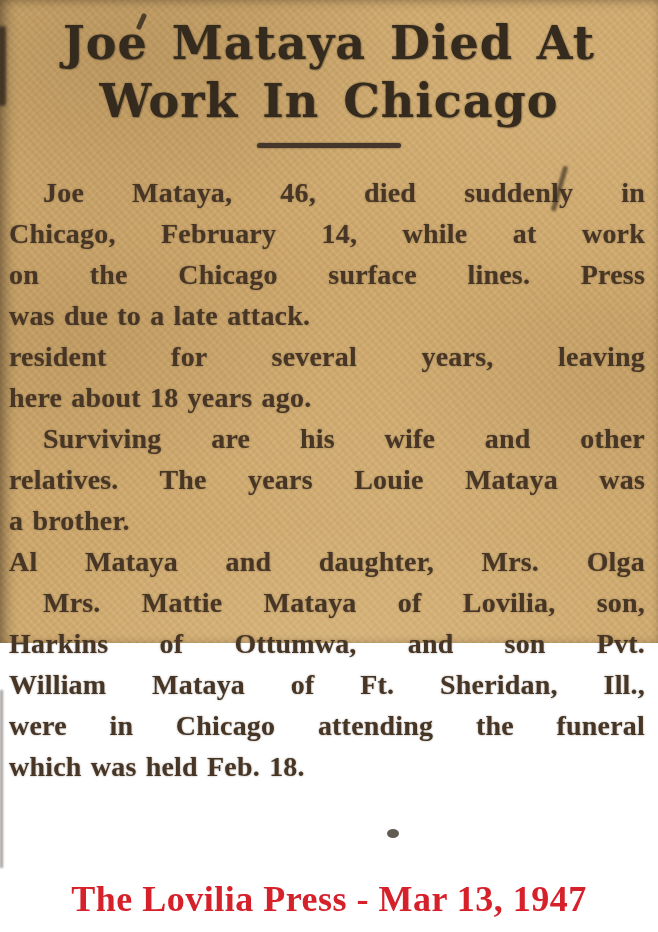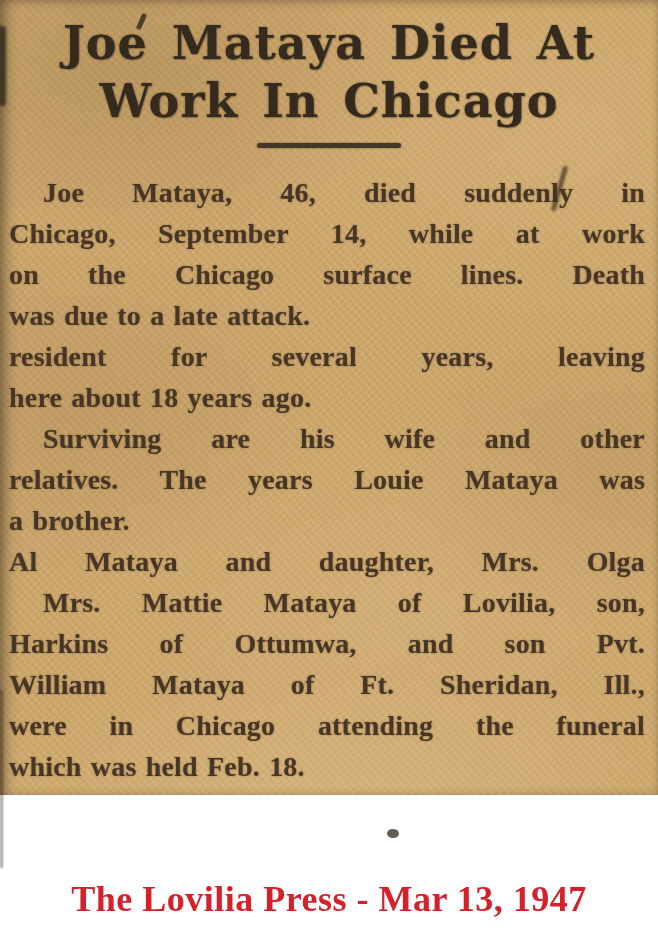--- a/index.html
+++ b/index.html
@@ -11,21 +11,21 @@
     overflow: hidden;
     background: #ffffff;
     font-family: "Liberation Serif", serif;
   }
 
   
   .clipping {
     position: absolute;
     left: 0; top: 0;
     width: 658px;
-    height: 795px;
+    height: 643px;
     background-color: #cda76c;
     background-image:
       radial-gradient(ellipse 420px 260px at 18% 8%,  rgba(122, 92, 50, 0.22), rgba(122,92,50,0) 70%),
       radial-gradient(ellipse 500px 300px at 85% 18%, rgba(233, 205, 150, 0.20), rgba(233,205,150,0) 70%),
       radial-gradient(ellipse 380px 240px at 10% 52%, rgba(120, 90, 48, 0.14), rgba(120,90,48,0) 70%),
       radial-gradient(ellipse 520px 320px at 60% 78%, rgba(236, 210, 156, 0.18), rgba(236,210,156,0) 72%),
       radial-gradient(ellipse 300px 200px at 92% 60%, rgba(118, 88, 46, 0.10), rgba(118,88,46,0) 70%),
       radial-gradient(ellipse 600px 160px at 50% 100%, rgba(240, 214, 160, 0.22), rgba(240,214,160,0) 75%),
       repeating-linear-gradient(47deg,  rgba(255, 240, 200, 0.045) 0 3px, rgba(110, 80, 40, 0.045) 3px 6px),
       repeating-linear-gradient(137deg, rgba(255, 240, 200, 0.035) 0 2px, rgba(108, 78, 40, 0.035) 2px 5px);
@@ -129,22 +129,22 @@
       <span class="headline-line">Joe Mataya Died At</span>
       <span class="headline-line">Work In Chicago</span>
     </h1>
 
     <div class="rule"></div>
 
     <div class="body-copy">
 
       <p class="para">
         <span class="ln first">Joe Mataya, 46, died suddenly in</span>
-        <span class="ln">Chicago, September 14, while at work</span>
-        <span class="ln">on the Chicago surface lines.  Death</span>
+        <span class="ln">Chicago, February 14, while at work</span>
+        <span class="ln">on the Chicago surface lines.  Press</span>
         <span class="ln last">was due to a late attack.</span>
       </p>
 
       <p class="para">
         <span class="ln">resident for several years, leaving</span>
         <span class="ln last">here about 18 years ago.</span>
       </p>
 
       <p class="para">
         <span class="ln first">Surviving are his wife and other</span>

